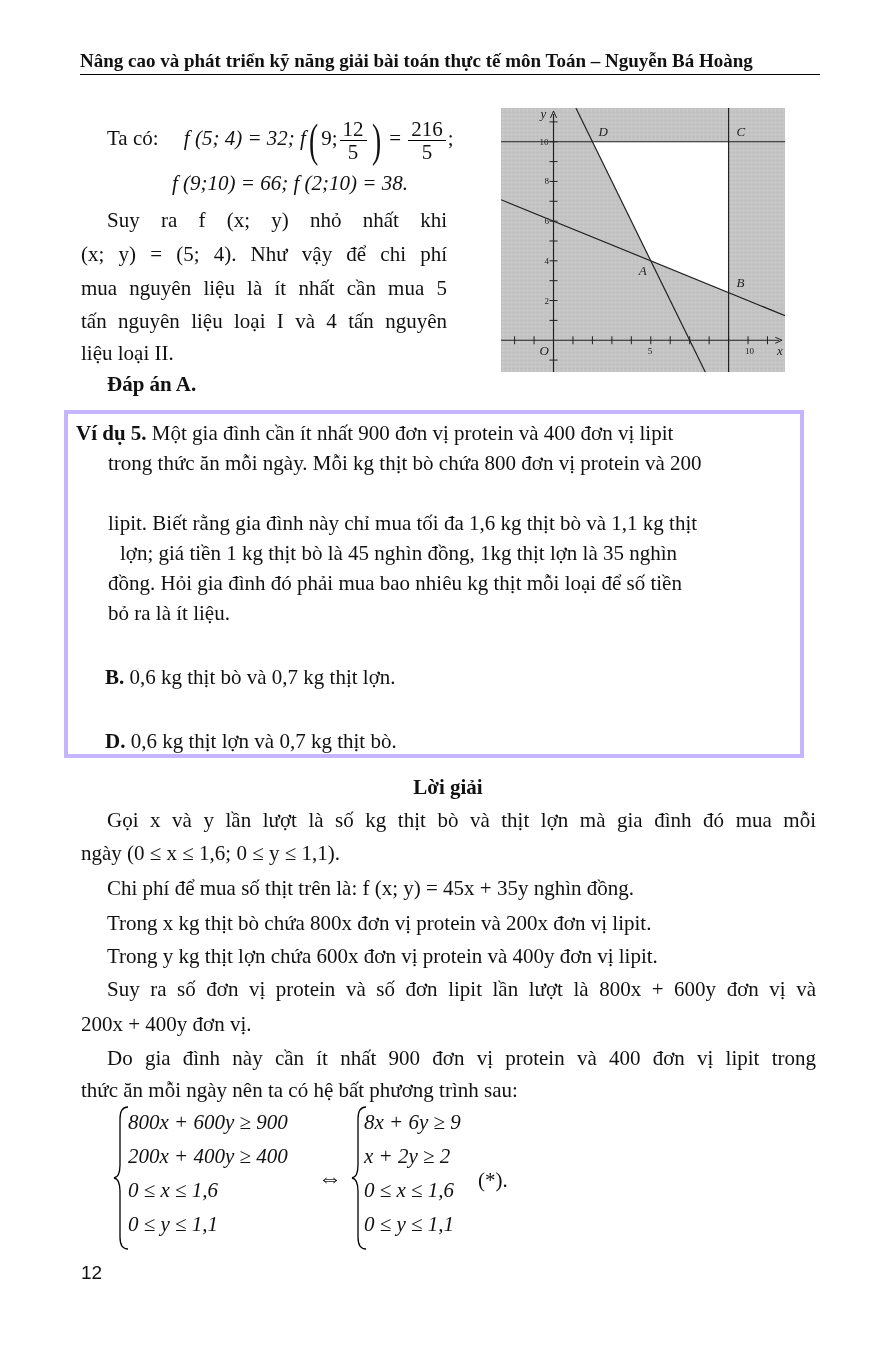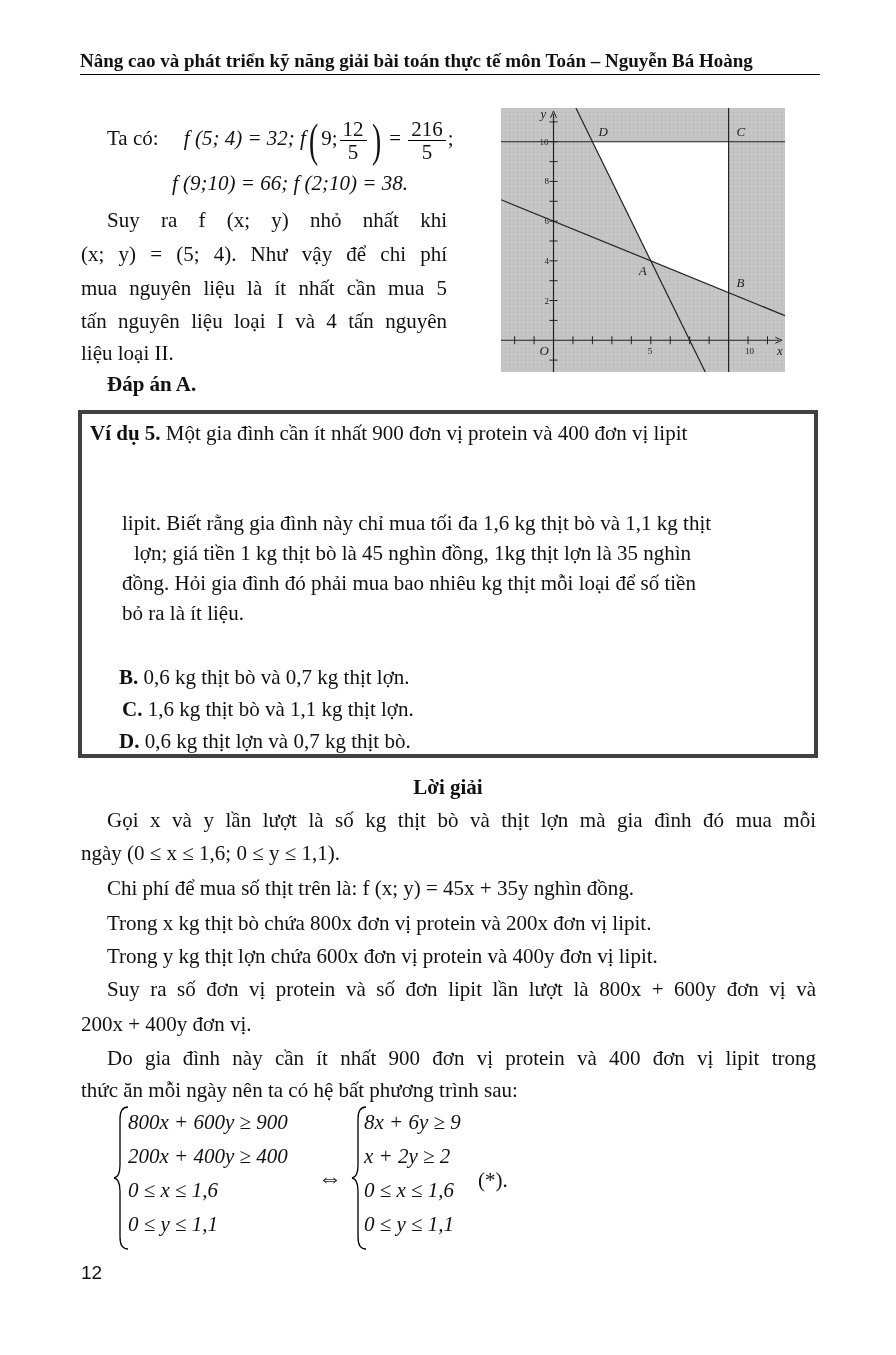--- a/index.html
+++ b/index.html
@@ -9,21 +9,21 @@
   .header { left: 80px; top: 50px; width: 740px; font-size: 19px; font-weight: bold;
             border-bottom: 1.5px solid #000; padding-bottom: 2px; white-space: nowrap; }
   .t { font-size: 21px; line-height: 30px; white-space: nowrap; }
   .math { font-style: italic; }
   .b { font-weight: bold; }
   .frac { display: inline-block; vertical-align: middle; text-align: center; margin: 0 2px; }
   .frac span { display: block; line-height: 22px; }
   .frac .num { border-bottom: 1.2px solid #000; padding: 0 3px; }
   .paren { font-size: 46px; font-weight: 100; vertical-align: middle; line-height: 40px; display: inline-block; transform: scaleX(0.6); }
   .just { text-align: justify; text-align-last: justify; }
-  .box { left: 78px; top: 410px; width: 732px; height: 340px; border: 4px solid #404040; }
+  .box { left: 64px; top: 410px; width: 732px; height: 340px; border: 4px solid #c4b5fd; }
   .box-line { position: absolute; font-size: 21px; line-height: 30px; white-space: nowrap; }
   .graph { left: 501px; top: 108px; width: 284px; height: 264px; }
   .sys { font-size: 21px; line-height: 34px; }
 </style>
 </head>
 <body>
 
 <div class="abs header">Nâng cao và phát triển kỹ năng giải bài toán thực tế môn Toán – Nguyễn Bá Hoàng</div>
 
 <div class="abs t" style="left:107px; top:118px;">
@@ -101,32 +101,29 @@
       <text x="235.58904109589037" y="27.744360902255636" font-family="Liberation Serif, serif" font-size="13" fill="#222" font-style="italic">C</text>
       <text x="97.42465753424656" y="27.744360902255636" font-family="Liberation Serif, serif" font-size="13" fill="#222" font-style="italic">D</text>
     </g>
 </svg>
 
 <div class="abs box">
   <div class="box-line" style="left:8px; top:4px;">
     <span class="b">Ví dụ 5.</span>
     <span>Một gia đình cần ít nhất 900 đơn vị protein và 400 đơn vị lipit</span>
   </div>
+  <div class="box-line" style="left:40px; top:34px;">trong thức ăn mỗi ngày. Mỗi kg thịt bò chứa 800 đơn vị protein và 200</div>
   <div class="box-line" style="left:40px; top:94px;">lipit. Biết rằng gia đình này chỉ mua tối đa 1,6 kg thịt bò và 1,1 kg thịt</div>
   <div class="box-line" style="left:40px; top:124px;margin-left:12px;">lợn; giá tiền 1 kg thịt bò là 45 nghìn đồng, 1kg thịt lợn là 35 nghìn</div>
   <div class="box-line" style="left:40px; top:154px;">đồng. Hỏi gia đình đó phải mua bao nhiêu kg thịt mỗi loại để số tiền</div>
   <div class="box-line" style="left:40px; top:184px;">bỏ ra là ít liệu.</div>
 
   <div class="box-line" style="left:37px; top:248px;">
     <span class="b">B.</span>
     <span>0,6 kg thịt bò và 0,7 kg thịt lợn.</span>
-  </div>
-  <div class="box-line" style="left:40px; top:280px;">
-    <span class="b">C.</span>
-    <span>1,6 kg thịt bò và 1,1 kg thịt lợn.</span>
   </div>
   <div class="box-line" style="left:37px; top:312px;">
     <span class="b">D.</span>
     <span>0,6 kg thịt lợn và 0,7 kg thịt bò.</span>
   </div>
 </div>
 
 <div class="abs t b" style="left:0; width:896px; text-align:center; top:772px;">Lời giải</div>
 <div class="abs t just" style="left:107px; top:805px; width:709px;">Gọi x và y lần lượt là số kg thịt bò và thịt lợn mà gia đình đó mua mỗi</div>
 <div class="abs t" style="left:81px; top:838px;">ngày (0 ≤ x ≤ 1,6; 0 ≤ y ≤ 1,1).</div>

